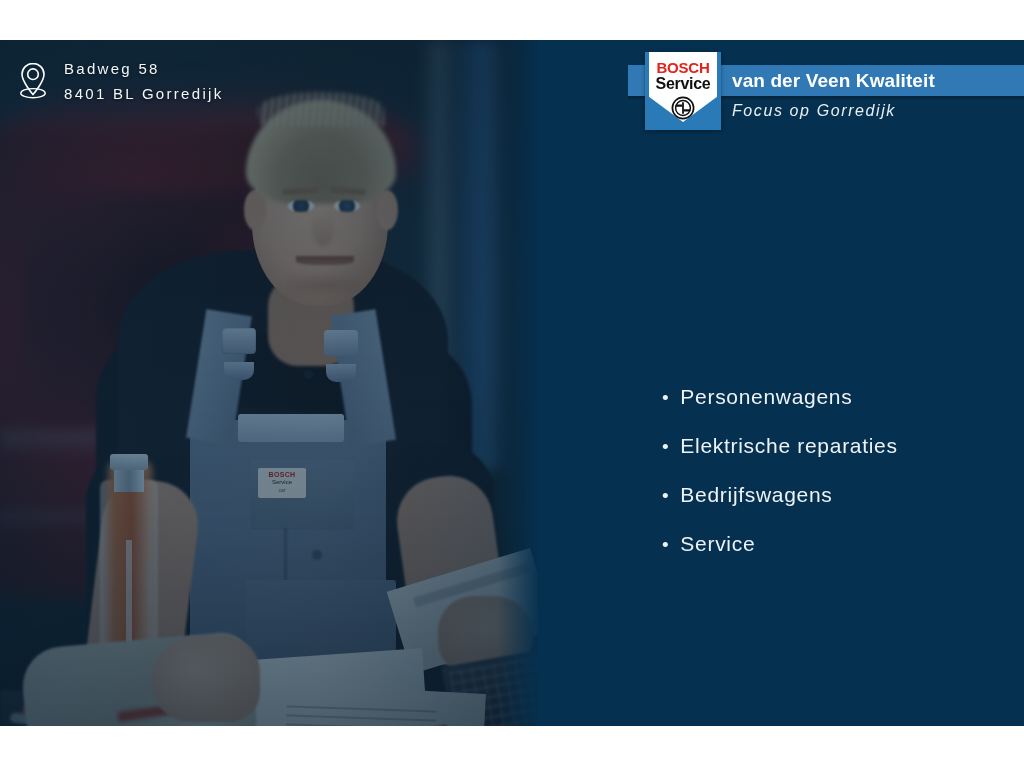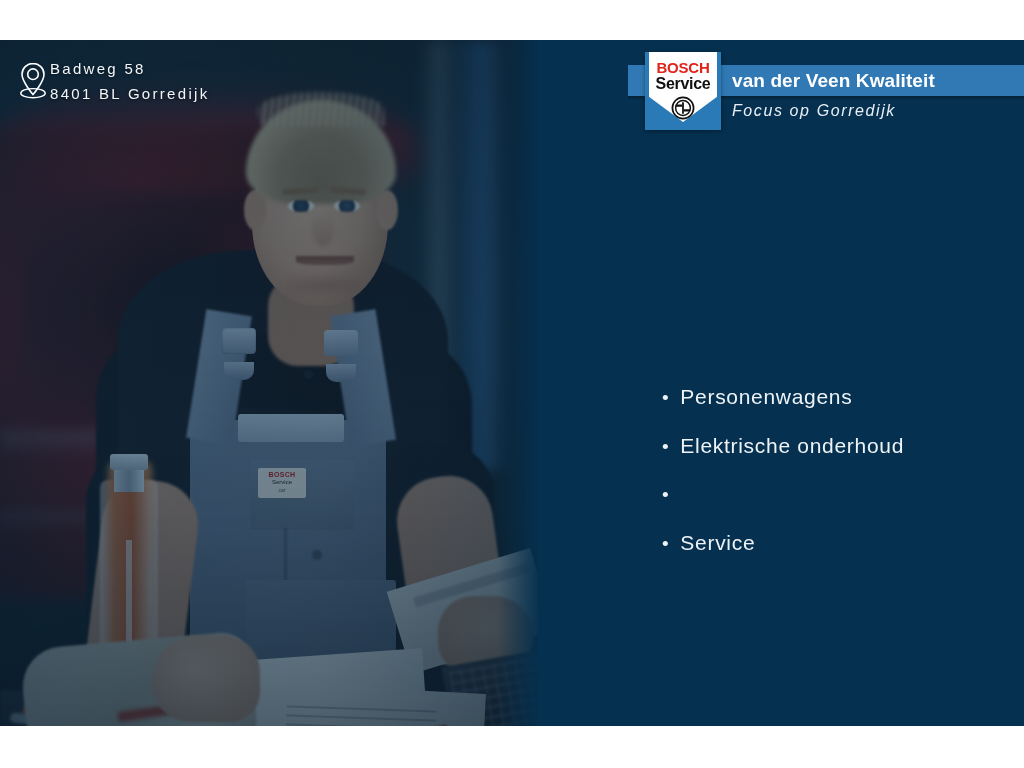--- a/index.html
+++ b/index.html
@@ -191,21 +191,21 @@
     background:linear-gradient(180deg, rgba(12,52,82,.46) 0%, rgba(10,48,78,.40) 45%, rgba(8,40,66,.50) 100%);
     mix-blend-mode:multiply; }
   #photo .tint2 { left:0; top:0; width:538px; height:686px;
     background:linear-gradient(90deg, rgba(18,62,96,.30) 0%, rgba(16,58,92,.20) 60%, rgba(14,54,86,.34) 100%); }
   #photo .vign { left:0; top:0; width:538px; height:686px;
     background:radial-gradient(ellipse at 46% 42%, rgba(0,0,0,0) 36%, rgba(5,20,34,.36) 100%); }
   #photo .edgefade { right:0; top:0; width:40px; height:686px;
     background:linear-gradient(90deg, rgba(5,48,79,0), rgba(5,48,79,.92)); }
 
   
-  #addr { position:absolute; left:16px; top:16px; display:flex; align-items:center; }
+  #addr { position:absolute; left:16px; top:16px; display:flex; align-items:center; gap:14px; }
   #addr .pin { width:34px; height:40px; flex:0 0 auto; }
   #addr .lines { color:#f2f6f9; font-size:15px; letter-spacing:2.3px; line-height:25px;
                  text-shadow:0 1px 3px rgba(0,0,0,.55); white-space:nowrap; }
 
   
   #panel { position:absolute; left:538px; top:0; width:486px; height:686px; background:#05304f; }
 
   
   #hstrip { position:absolute; left:90px; top:25px; width:396px; height:31px; background:#3079b4; }
   #hstrip-sh { position:absolute; left:90px; top:56px; width:396px; height:4px;
@@ -369,24 +369,25 @@
       <div id="tagline">Focus op Gorredijk</div>
 
 
       <ul id="bullets">
         <li>
           <span class="dot">•</span>
           <span>Personenwagens</span>
         </li>
         <li>
           <span class="dot">•</span>
-          <span>Elektrische onderhoud</span>
+          <span>Elektrische reparaties</span>
         </li>
         <li>
           <span class="dot">•</span>
+          <span>Bedrijfswagens</span>
         </li>
         <li>
           <span class="dot">•</span>
           <span>Service</span>
         </li>
       </ul>
 
     </div>
   </div>
 

